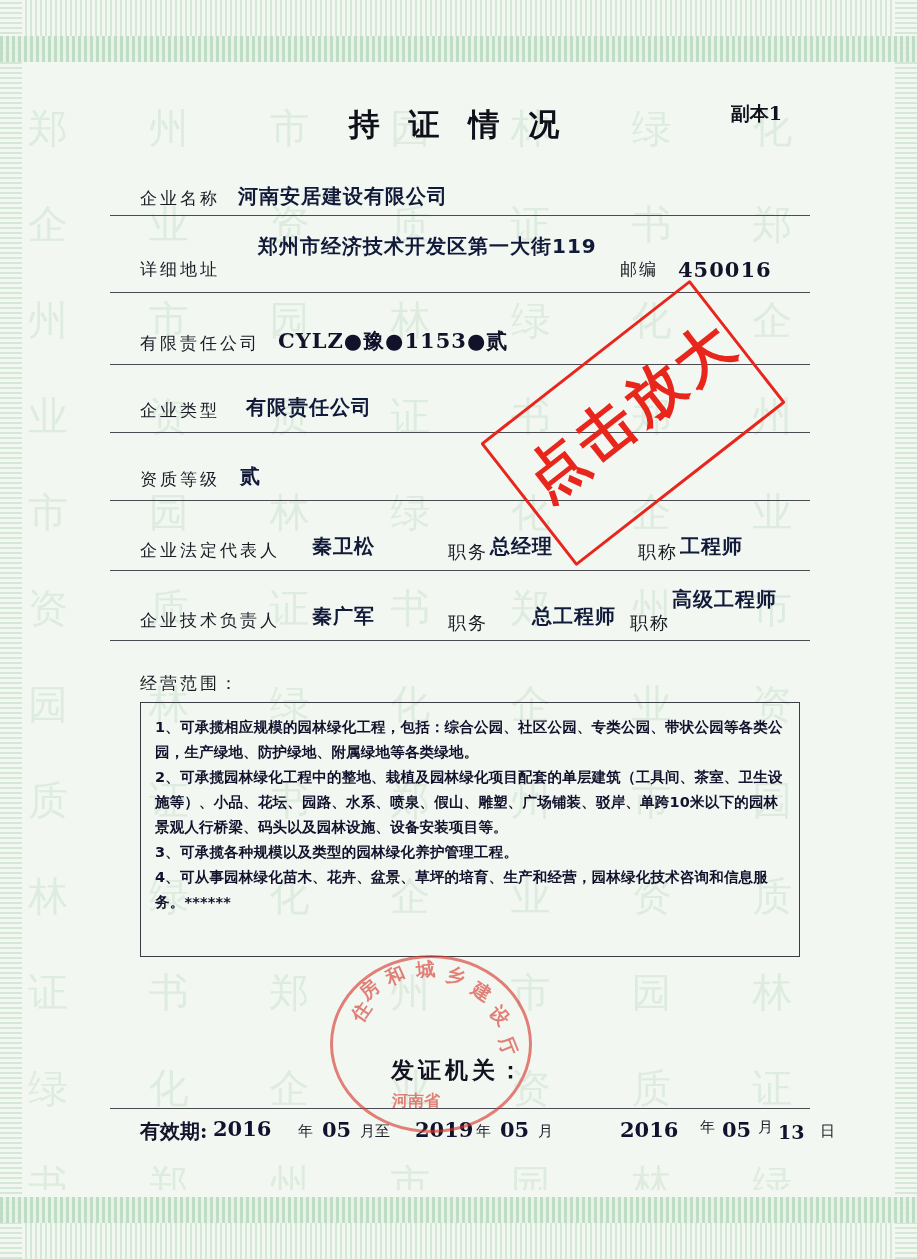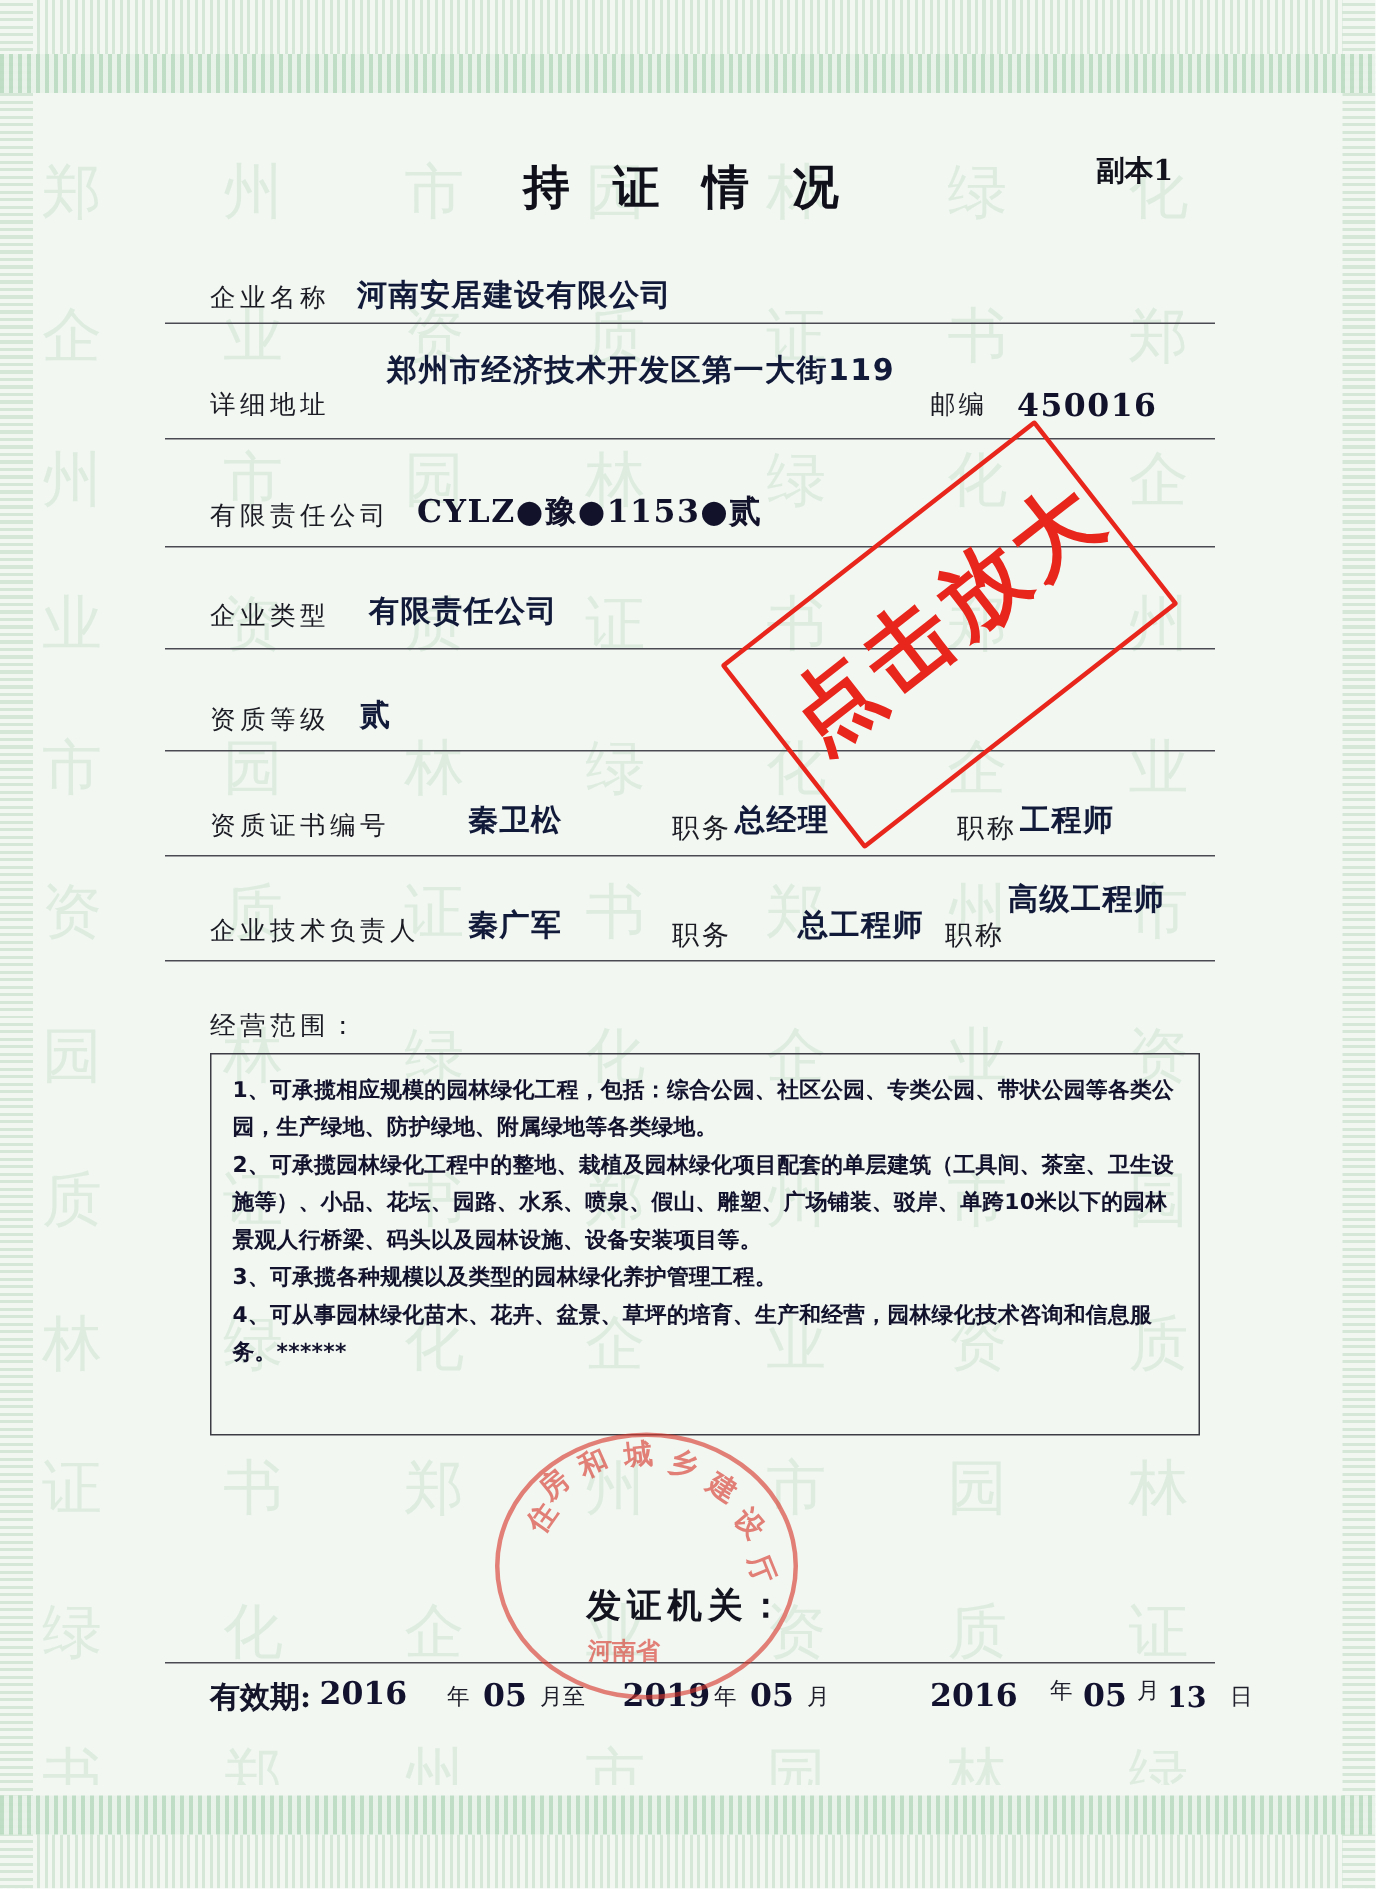--- a/index.html
+++ b/index.html
@@ -324,21 +324,21 @@
     <div class="row" style="top:364px;"></div>
 
     <div class="lbl" style="left:140px; top:399px;">企业类型</div>
     <div class="val" style="left:246px; top:394px;">有限责任公司</div>
     <div class="row" style="top:432px;"></div>
 
     <div class="lbl" style="left:140px; top:468px;">资质等级</div>
     <div class="val" style="left:240px; top:463px;">贰</div>
     <div class="row" style="top:500px;"></div>
 
-    <div class="lbl" style="left:140px; top:539px;">资质证书编号</div>
+    <div class="lbl" style="left:140px; top:539px;">企业法定代表人</div>
     <div class="val" style="left:312px; top:533px;">秦卫松</div>
     <div class="lbl val-sm" style="left:448px; top:540px; letter-spacing:2px;">职务</div>
     <div class="val" style="left:490px; top:533px;">总经理</div>
     <div class="lbl val-sm" style="left:638px; top:540px; letter-spacing:2px;">职称</div>
     <div class="val" style="left:680px; top:533px;">工程师</div>
     <div class="row" style="top:570px;"></div>
 
     <div class="lbl" style="left:140px; top:609px;">企业技术负责人</div>
     <div class="val" style="left:312px; top:603px;">秦广军</div>
     <div class="lbl val-sm" style="left:448px; top:611px; letter-spacing:2px;">职务</div>

